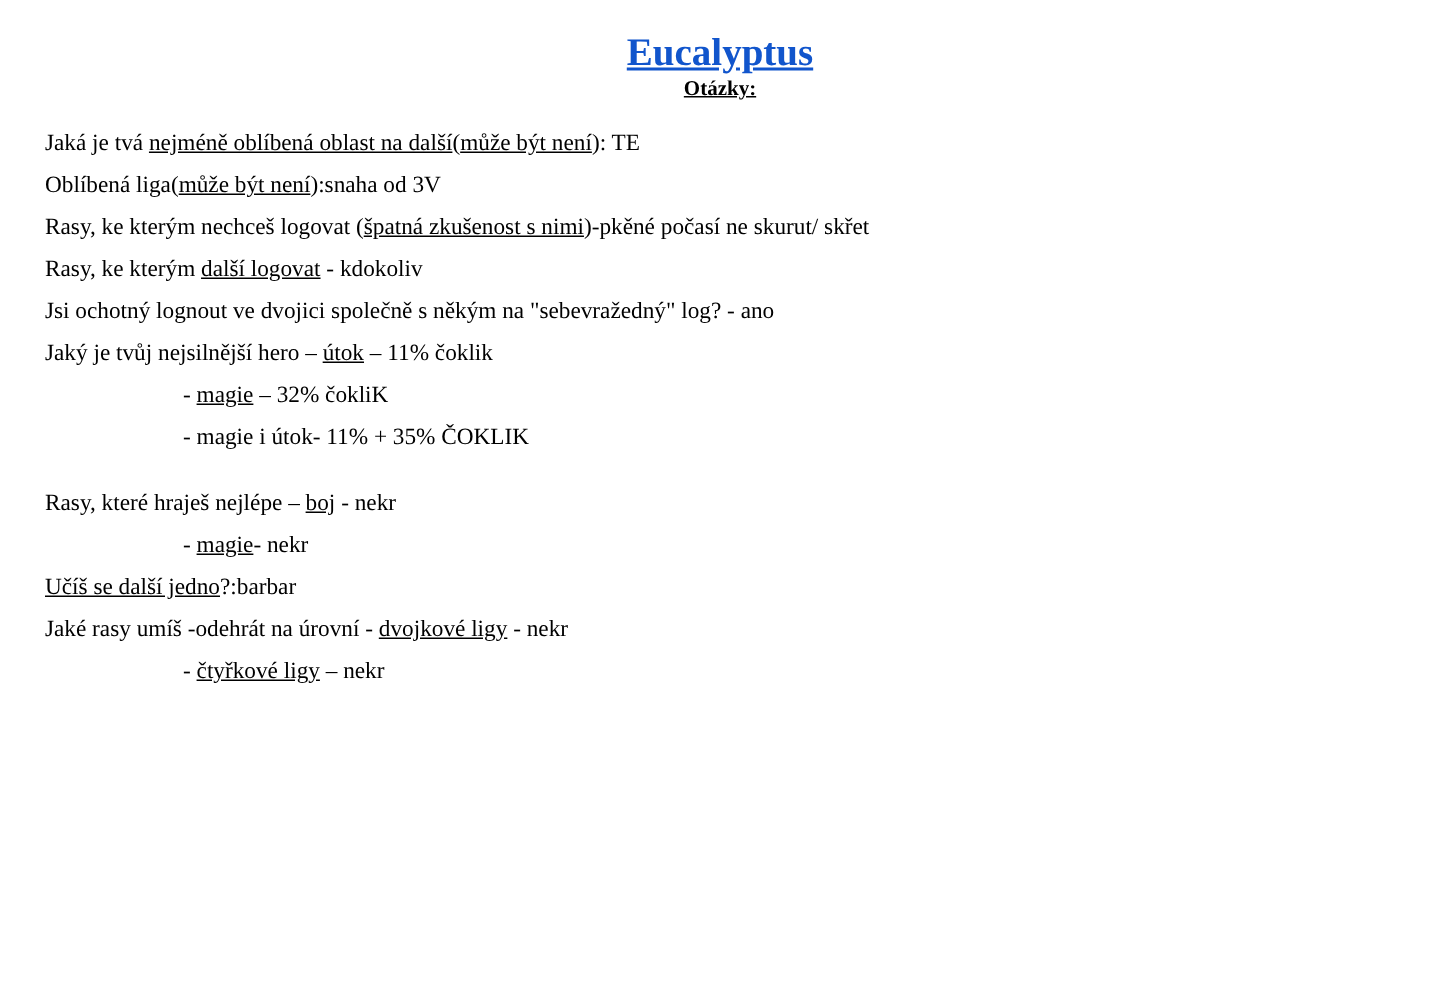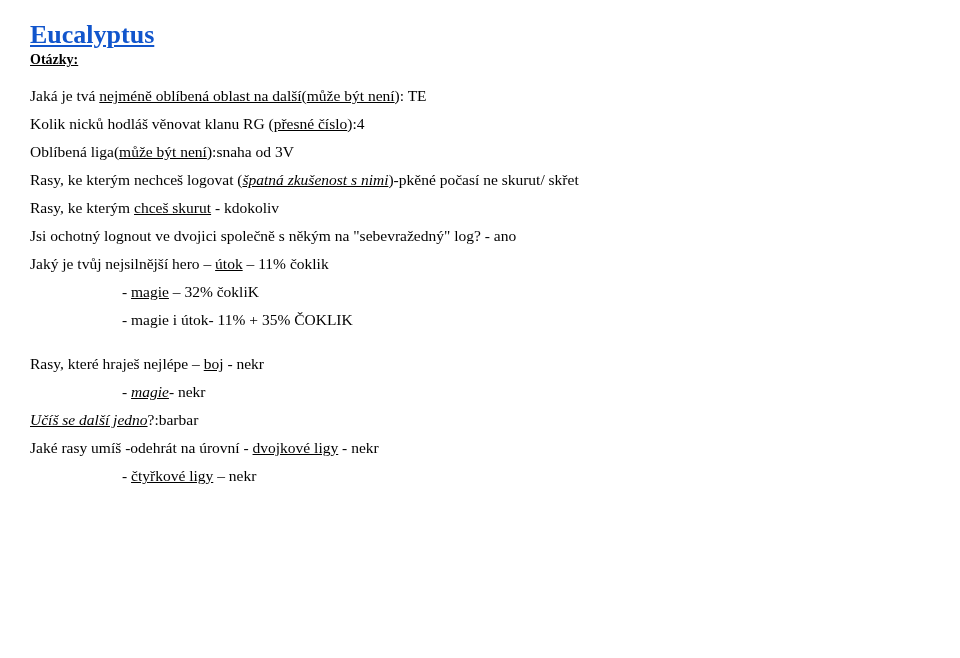--- a/index.html
+++ b/index.html
@@ -16,20 +16,21 @@
       width: 960px;
       min-height: 658px;
       padding: 20px 30px 20px 30px;
     }
 
     .page-container {
       width: 100%;
     }
 
     .title-section {
+      text-align: center;
       margin-bottom: 8px;
     }
 
     .main-title {
       font-size: 26px;
       font-weight: bold;
       text-decoration: underline;
       color: #1155cc;
       display: block;
     }
@@ -51,21 +52,20 @@
     .line {
       margin-bottom: 4px;
       font-size: 15.5px;
     }
 
     .underline {
       text-decoration: underline;
     }
 
     .italic {
-      font-style: italic;
     }
 
     .indent-block {
       margin-left: 92px;
     }
 
     .spacer {
       height: 16px;
     }
   </style>
@@ -78,34 +78,31 @@
     <span class="subtitle">Otázky:</span>
   </div>
 
   <div class="content">
 
 
     <div class="line">
       <span>Jaká je tvá <span class="underline">nejméně oblíbená oblast na další</span>(<span class="underline">může být není</span>): TE</span>
     </div>
 
-    <div class="line">
-      <span>Kolik nicků hodláš věnovat klanu RG (<span class="underline">přesné číslo</span>):4</span>
-    </div>
 
     <div class="line">
       <span>Oblíbená liga(<span class="underline">může být není</span>):snaha od 3V</span>
     </div>
 
     <div class="line">
       <span>Rasy, ke kterým nechceš logovat (<span class="italic underline">špatná zkušenost s nimi</span>)-pkěné počasí ne skurut/ skřet</span>
     </div>
 
     <div class="line">
-      <span>Rasy, ke kterým <span class="underline">chceš skurut</span> - kdokoliv</span>
+      <span>Rasy, ke kterým <span class="underline">další logovat</span> - kdokoliv</span>
     </div>
 
     <div class="line">
       <span>Jsi ochotný lognout ve dvojici společně s někým na "sebevražedný" log? - ano</span>
     </div>
 
     <div class="line">
       <span>Jaký je tvůj nejsilnější hero – <span class="underline">útok</span> – 11% čoklik</span>
     </div>
 

